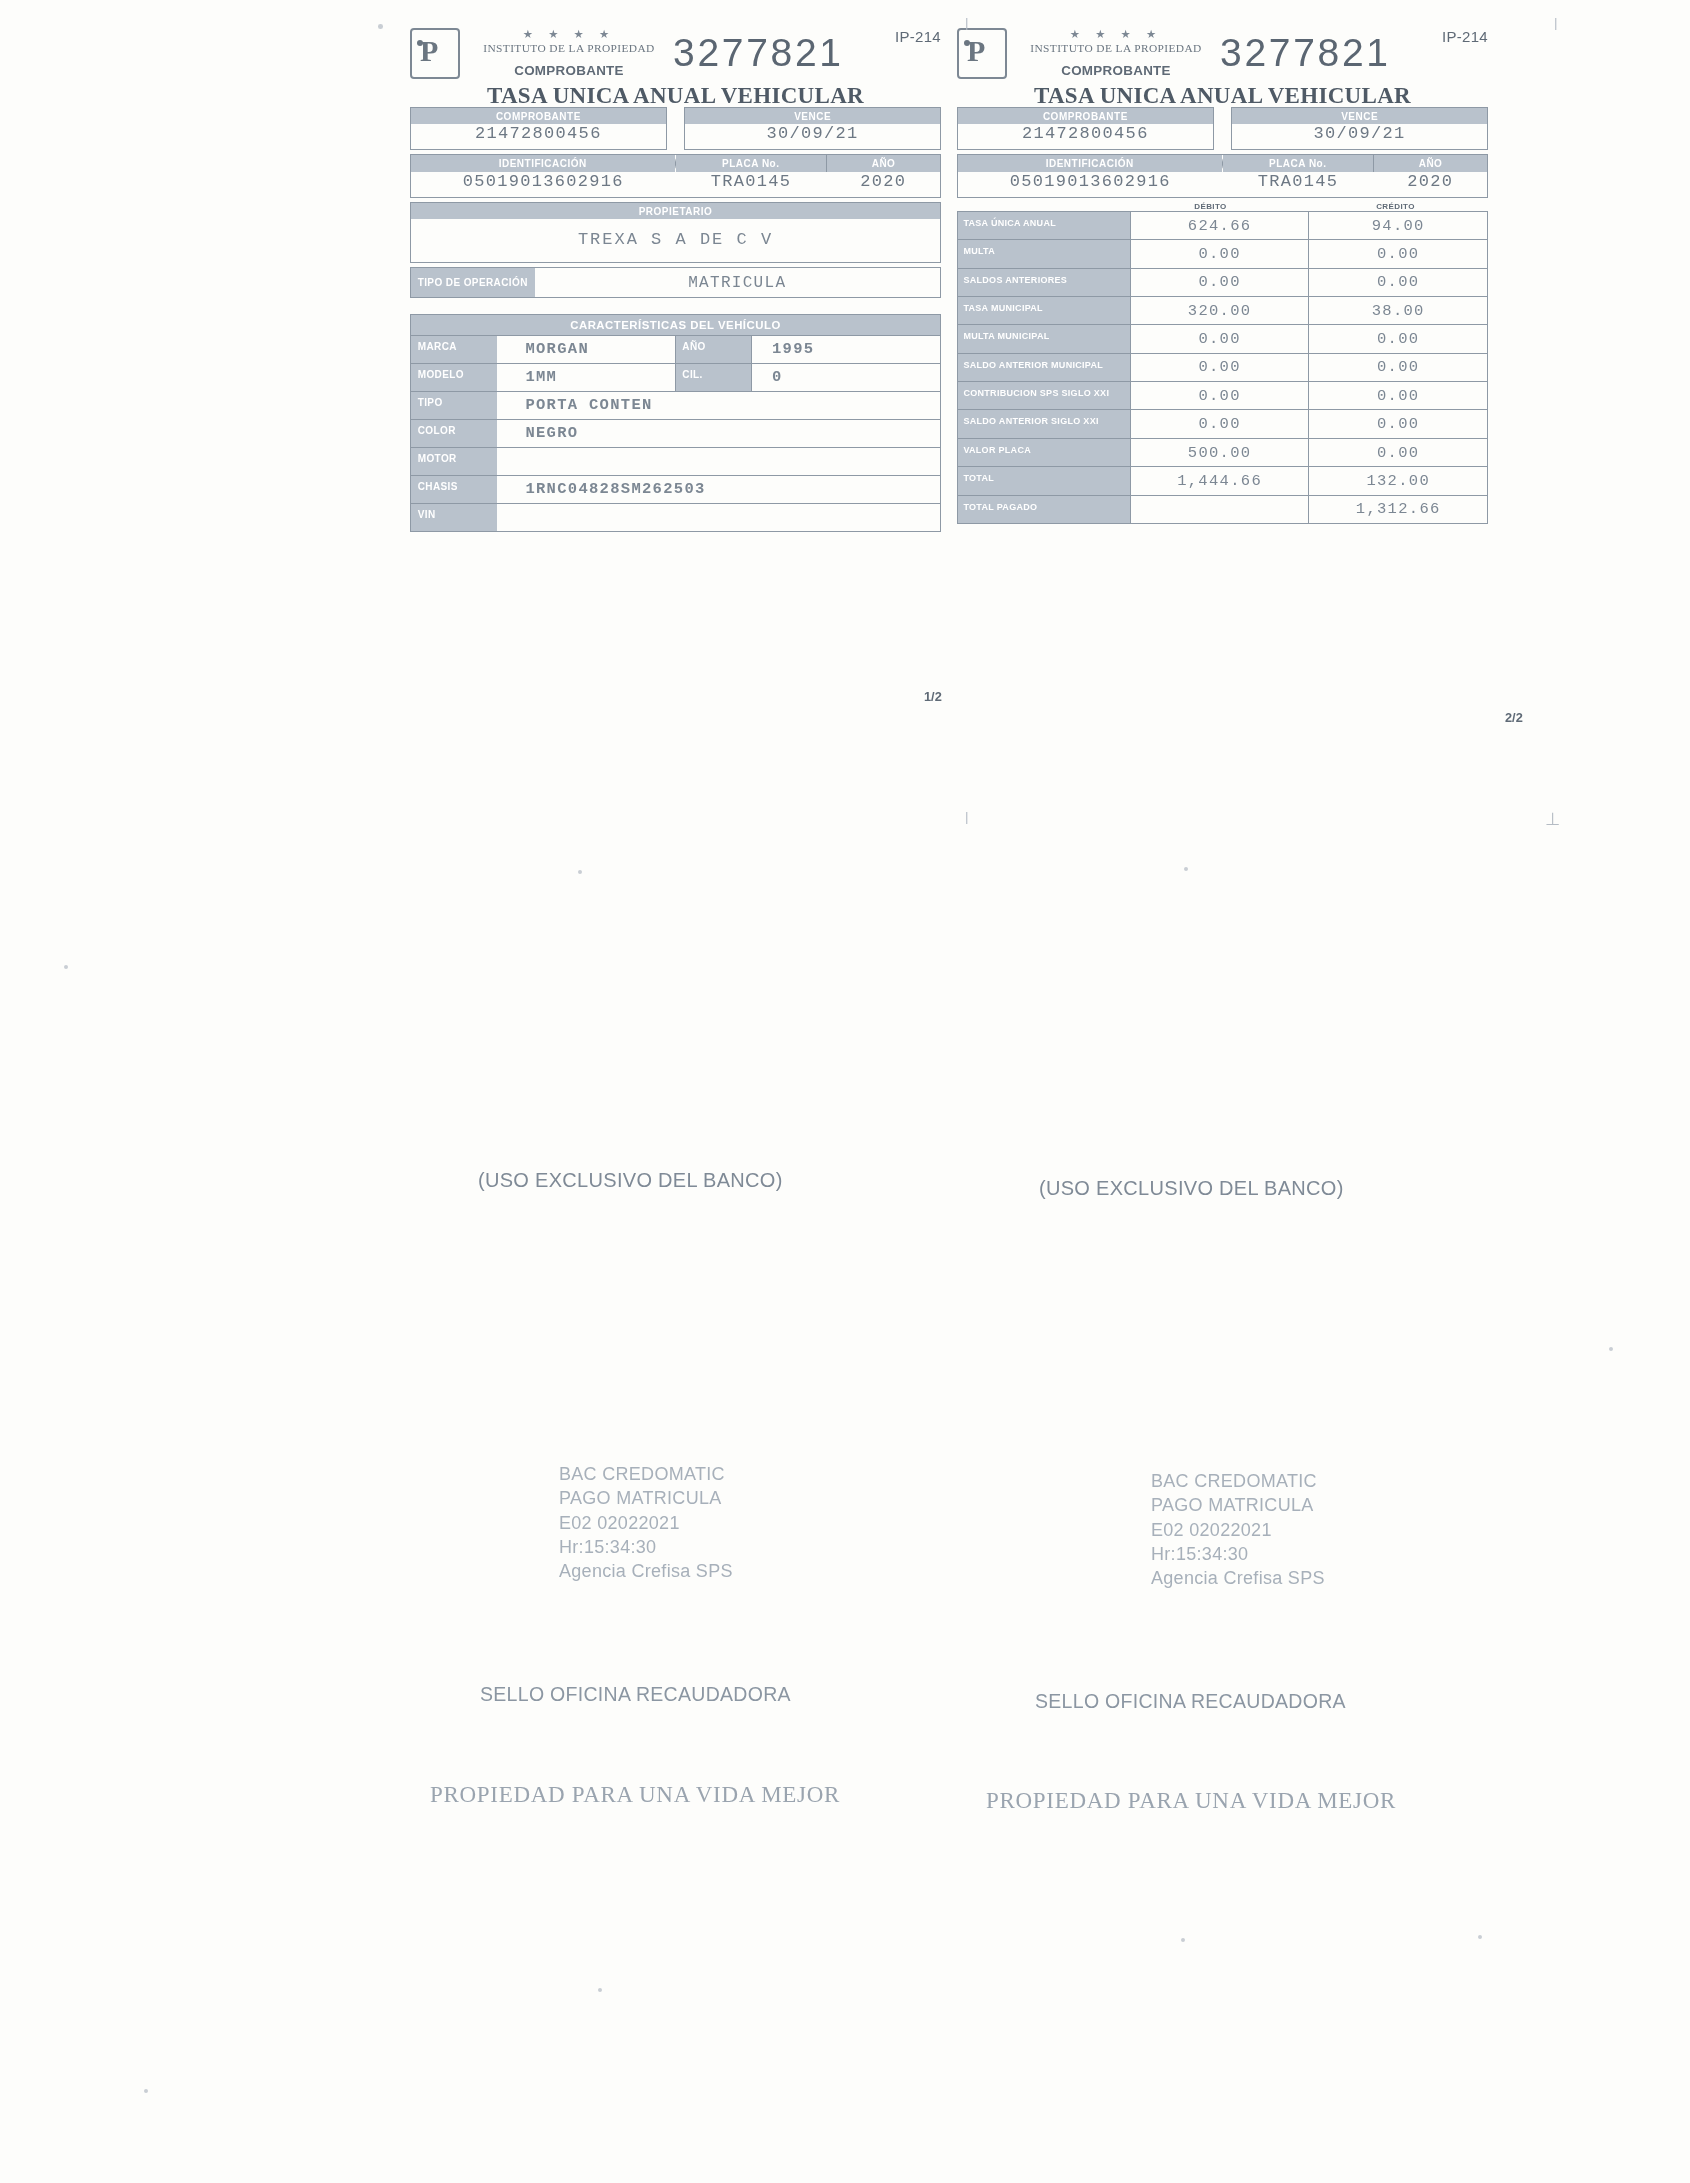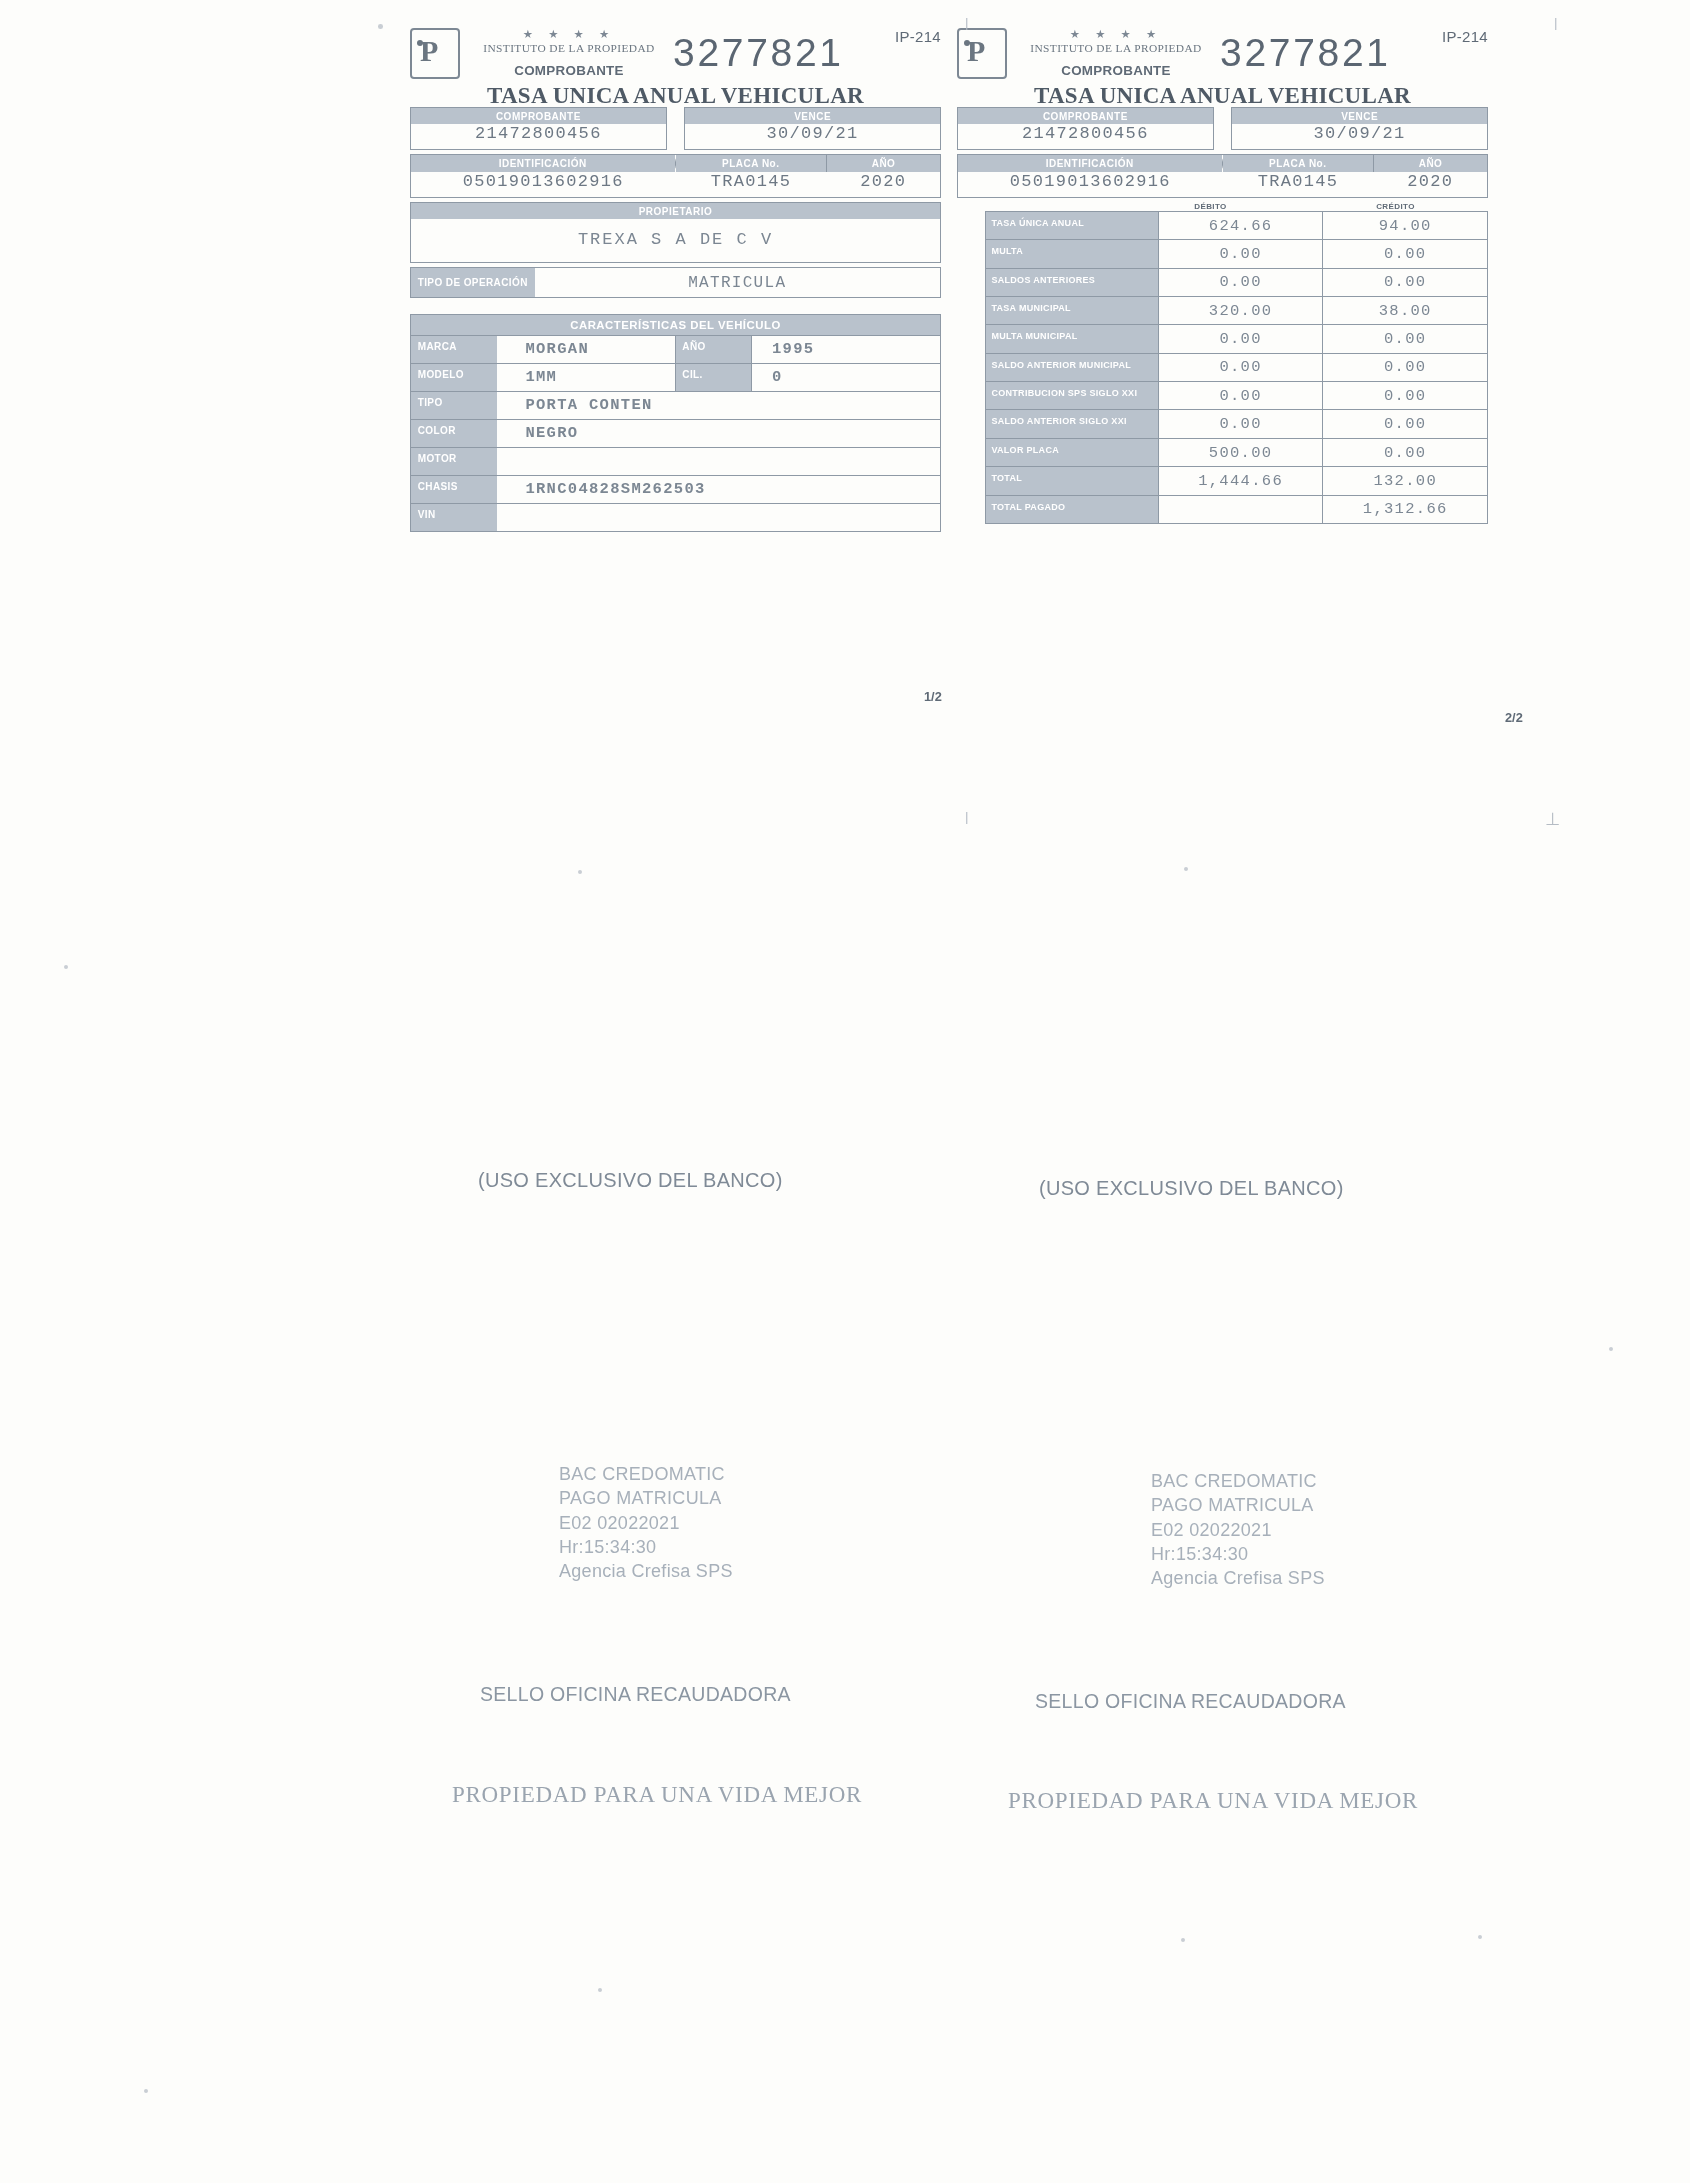--- a/index.html
+++ b/index.html
@@ -53,33 +53,33 @@
   .vrow{display:flex;border-top:1.3px solid #8e99a5;}
   .vrow:first-child{border-top:none;}
   .vlbl{width:73px;background:#b9c2cc;color:#fff;font-size:10px;font-weight:bold;padding:5.4px 6.7px;letter-spacing:0.4px;}
   .vval{flex:1;font-family:"Liberation Mono",monospace;font-size:15.5px;color:#7c8793;padding:4px 0 4px 28px;letter-spacing:1.3px;min-height:19px;font-weight:bold;}
   .vval.small{flex:none;width:168px;}
 
   
   .amthdr{display:flex;font-size:8px;font-weight:bold;color:#5f6a76;letter-spacing:0.4px;}
   .amthdr .sp{width:161px;}
   .amthdr .c{flex:1;text-align:center;}
-  .amtbox{border:1.3px solid #8e99a5;margin-left:28px;}
+  .amtbox{border:1.3px solid #8e99a5;}
   .arow{display:flex;border-top:1.3px solid #8e99a5;}
   .arow:first-child{border-top:none;}
   .albl{width:161px;background:#b9c2cc;color:#fff;font-size:9px;font-weight:bold;padding:6px 5.4px;letter-spacing:0.3px;}
   .aval{flex:1;font-family:"Liberation Mono",monospace;font-size:15.5px;color:#7c8793;text-align:center;padding:4.7px 0;letter-spacing:1.3px;border-left:1.3px solid #8e99a5;}
 
   .pagenum{position:absolute;font-size:12.8px;font-weight:bold;color:#5f6a76;}
 
   
   .bank{position:absolute;font-size:20px;color:#7f8a96;letter-spacing:0.3px;}
   .stampblk{position:absolute;font-family:"Liberation Sans",sans-serif;font-size:18px;color:#a7b0ba;line-height:1.35;letter-spacing:0.3px;}
   .sello{position:absolute;font-size:19.5px;color:#8b96a2;letter-spacing:0.3px;}
-  .slogan{position:absolute;font-family:"Liberation Serif",serif;font-size:23px;color:#9aa4af;letter-spacing:0.7px;margin-left:22px;}
+  .slogan{position:absolute;font-family:"Liberation Serif",serif;font-size:23px;color:#9aa4af;letter-spacing:0.7px;}
 
   .speck{position:absolute;background:#c9ced4;border-radius:50%;}
   .tickmark{position:absolute;color:#b5bcc4;font-size:17.5px;}
 </style>
 </head>
 <body>
 
 <div class="page">
 
   <div class="receipt left">

